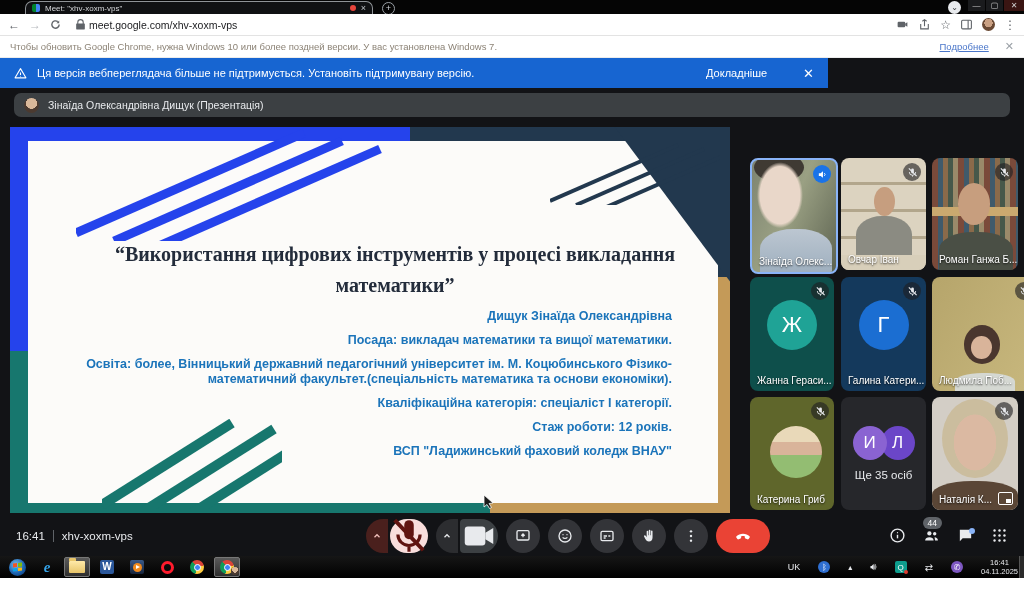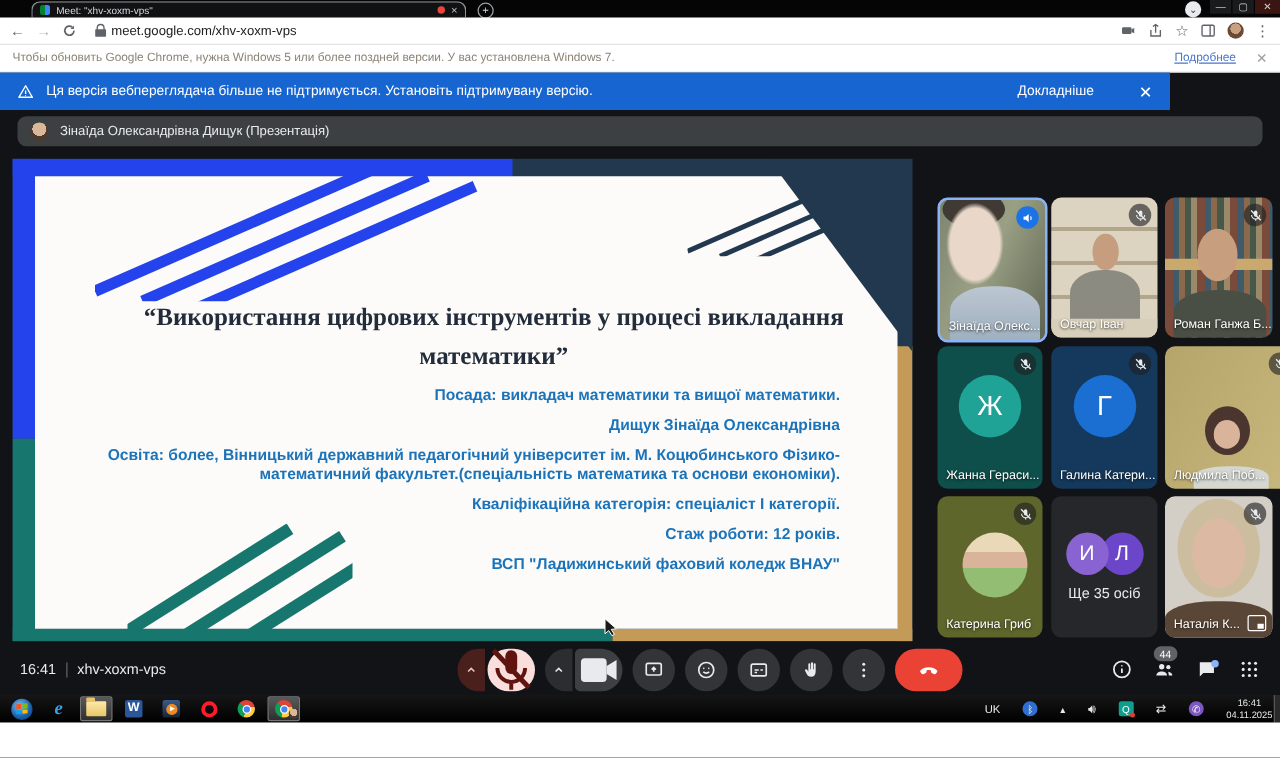--- a/index.html
+++ b/index.html
@@ -27,21 +27,21 @@
   .tb-ic{width:13px;height:13px;color:#5f6368;flex:none;}
   #avatar-chrome{width:13px;height:13px;border-radius:50%;background:radial-gradient(circle at 50% 38%,#caa083 0 40%,#6b4a35 41% 100%);flex:none;}
 
   
   #notice{left:0;top:36px;width:1024px;height:22px;background:#ffffff;border-bottom:1px solid #ececec;display:flex;align-items:center;box-sizing:border-box;padding:0 10px;}
   #notice .msg{font-size:9.5px;color:#8c8376;flex:1;}
   #notice .lnk{font-size:9.5px;color:#4a76c9;text-decoration:underline;margin-right:16px;}
   #notice .x{color:#9aa0a6;font-size:11px;}
 
   
-  #banner{left:0;top:58px;width:936px;height:30px;background:#1765d1;display:flex;align-items:center;box-sizing:border-box;padding:0 14px;gap:10px;}
+  #banner{left:0;top:58px;width:828px;height:30px;background:#1765d1;display:flex;align-items:center;box-sizing:border-box;padding:0 14px;gap:10px;}
   #banner .txt{font-size:11px;color:#ffffff;flex:1;}
   #banner .act{font-size:11px;color:#ffffff;margin-right:26px;}
   #banner .x{color:#ffffff;font-size:13px;}
 
   
   #ppill{left:14px;top:93px;width:996px;height:24px;background:#3c4043;border-radius:7px;display:flex;align-items:center;padding:0 10px;gap:9px;box-sizing:border-box;}
   #ppill .av{width:15px;height:15px;border-radius:50%;background:radial-gradient(circle at 50% 35%,#d9b89a 0 45%,#4b3a30 46% 100%);}
   #ppill .nm{font-size:10.5px;color:#e8eaed;}
 
   
@@ -201,21 +201,21 @@
     <span style="color:#5f6368;font-size:12px;">☆</span>
     <svg class="tb-ic" viewBox="0 0 24 24" fill="none" stroke="#5f6368" stroke-width="2">
         <rect x="3" y="4" width="18" height="16" rx="2"></rect>
         <line x1="15" y1="4" x2="15" y2="20"></line>
       </svg>
     <span id="avatar-chrome"></span>
     <span style="color:#5f6368;font-size:12px;">⋮</span>
   </div>
 
   <div class="abs" id="notice">
-    <span class="msg">Чтобы обновить Google Chrome, нужна Windows 5 или более поздней версии. У вас установлена Windows 7.</span>
+    <span class="msg">Чтобы обновить Google Chrome, нужна Windows 10 или более поздней версии. У вас установлена Windows 7.</span>
     <span class="lnk">Подробнее</span>
     <span class="x">✕</span>
   </div>
 
   <div class="abs" id="banner">
     <svg width="13" height="13" viewBox="0 0 24 24" fill="none" stroke="#fff" stroke-width="2">
         <path d="M12 3 22 20H2z" stroke-linejoin="round"></path>
         <line x1="12" y1="10" x2="12" y2="15"></line>
         <circle cx="12" cy="17.5" r="0.8" fill="#fff" stroke="none"></circle>
       </svg>
@@ -256,22 +256,22 @@
     <svg class="abs" style="left:92px;top:292px;" width="180" height="90" viewBox="0 0 180 90">
       <g stroke="#17776e" stroke-width="10">
         <line x1="0" y1="86" x2="130" y2="4"></line>
           <line x1="42" y1="92" x2="172" y2="10"></line>
           <line x1="84" y1="98" x2="214" y2="16"></line>
       </g>
     </svg>
 
     <div class="abs slide-head">“Використання цифрових інструментів у процесі викладання математики”</div>
     <div class="abs slide-body">
+      <p>Дищук Зінаїда Олександрівна</p>
       <p>Посада: викладач математики та вищої математики.</p>
-      <p>Дищук Зінаїда Олександрівна</p>
       <p>Освіта: более, Вінницький державний педагогічний університет ім. М. Коцюбинського Фізико-математичний факультет.(спеціальність математика та основи економіки).</p>
       <p>Кваліфікаційна категорія: спеціаліст І категорії.</p>
       <p>Стаж роботи: 12 років.</p>
       <p>ВСП "Ладижинський фаховий коледж ВНАУ"</p>
     </div>
     <svg class="abs cursor" viewBox="0 0 11 14">
         <path d="M1 0l9 8-4 .5 2.5 4-2 1L4 9.5 1 12z" fill="#1a1a1a" stroke="#fff" stroke-width="0.8"></path>
       </svg>
   </div>
 

